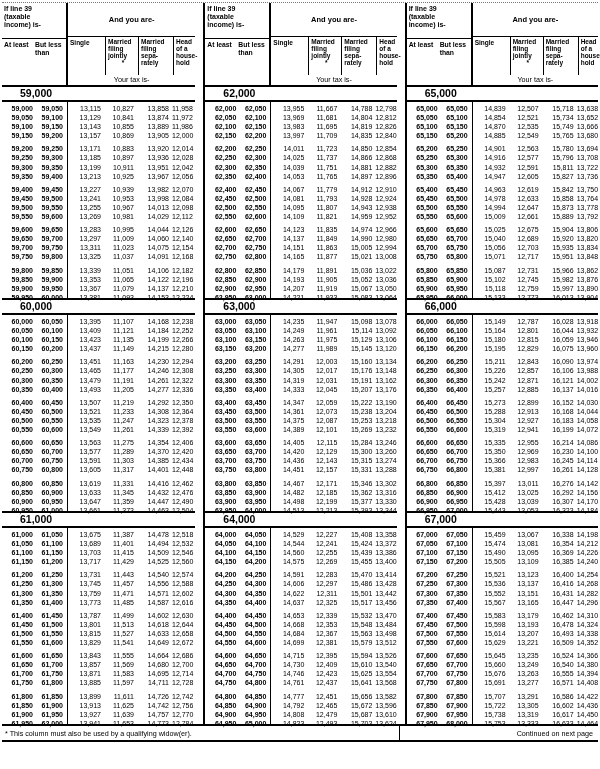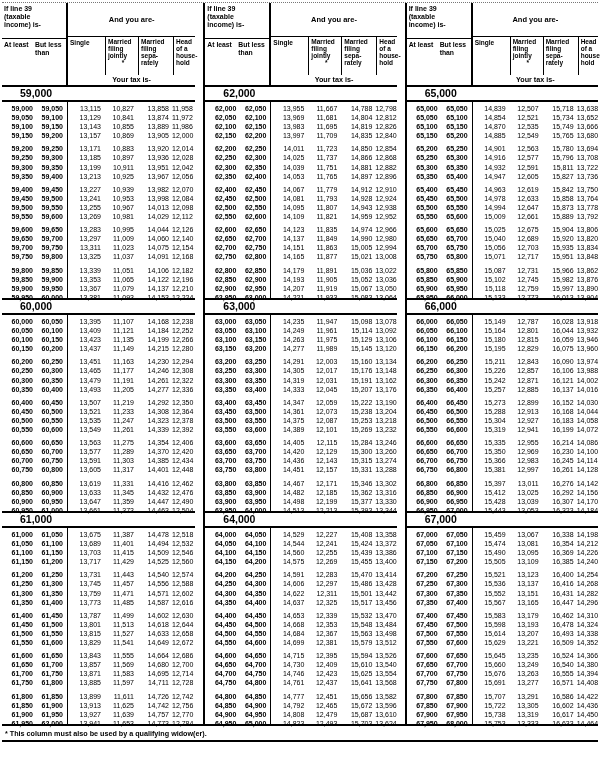--- a/index.html
+++ b/index.html
@@ -27,21 +27,21 @@
                   font-weight:bold;font-size:6.8px;line-height:7.5px;}
   .gh-income-cols span{padding:2px 0 0 2px;}
   .gh-you{display:flex;flex-direction:column;min-width:0;}
   .gh-you-top{height:33px;border-bottom:1px solid #000;display:flex;
               align-items:center;justify-content:center;font-weight:bold;font-size:7.5px;}
   .gh-you-cols{flex:1;display:grid;grid-template-columns:37px 33px 35px 1fr;
                font-weight:bold;font-size:6.5px;line-height:7px;}
   .gh-you-cols .ghs{padding:1px 0 0 2px;border-left:1px solid #000;min-width:0;}
   .gh-you-cols .ghs:first-child{border-left:none;text-align:left;padding-top:2px;}
   .ghs .star{display:block;text-align:center;font-weight:bold;}
-  .gh-tax{height:10px;text-align:center;font-weight:bold;font-size:7.2px;line-height:10px;}
+  .gh-tax{height:10px;text-align:center;font-weight:normal;font-size:7.2px;line-height:10px;}
 
   
   .band{border-top:2px solid #000;border-bottom:2px solid #000;height:13px;
         line-height:13px;font-weight:bold;font-size:10.5px;padding-left:18px;}
   .section:first-child .band{border-top:none;} 
   .g-header{border-bottom:2px solid #000;}
 
   
   .sec-rows{position:relative;padding:2px 0 1px 0;height:196px;box-sizing:border-box;}
   .sec-rows::before{content:"";position:absolute;left:65px;top:0;bottom:0;width:1px;background:#000;}
@@ -51,21 +51,21 @@
   .cell{text-align:right;white-space:nowrap;min-width:0;}
   .cell.c0,.cell.c1{font-weight:bold;}
   .cell.c0{padding-right:1px;}
   .cell.c1{padding-right:4px;}
   .cell.c2,.cell.c3,.cell.c4{padding-right:3px;}
   .cell.c5{padding-right:4px;}
 
   
   .footer{display:grid;grid-template-columns:2fr 1fr;border-top:2px solid #000;
           border-bottom:2.5px solid #000;height:14px;align-items:center;font-size:7.2px;}
-  .foot-left{padding-left:3px;font-weight:bold;}
+  .foot-left{padding-left:3px;font-weight:normal;}
   .foot-right{border-left:1px solid #000;height:100%;display:flex;align-items:center;
               justify-content:flex-end;padding-right:5px;box-sizing:border-box;}
 </style>
 </head>
 <body>
 
 <div class="page">
 
   <div class="groups">
   <div class="group">
@@ -1645,14 +1645,15 @@
                 <span class="cell c5">14,464</span>
               </div>
             </div>
   </div>
 </div>
   </div>
 </div>
 
   <div class="footer">
     <div class="foot-left">* This column must also be used by a qualifying widow(er).</div>
+    <div class="foot-right">Continued on next page</div>
   </div>
 </div>
 
 </body></html>

